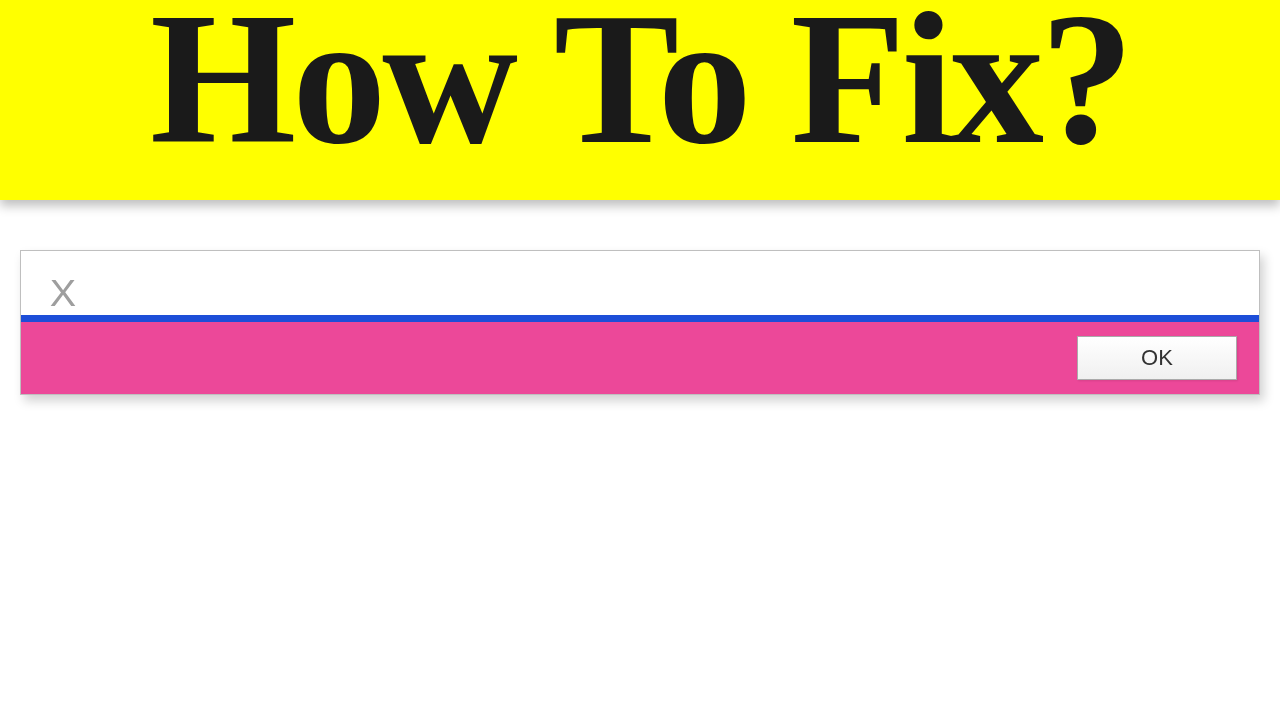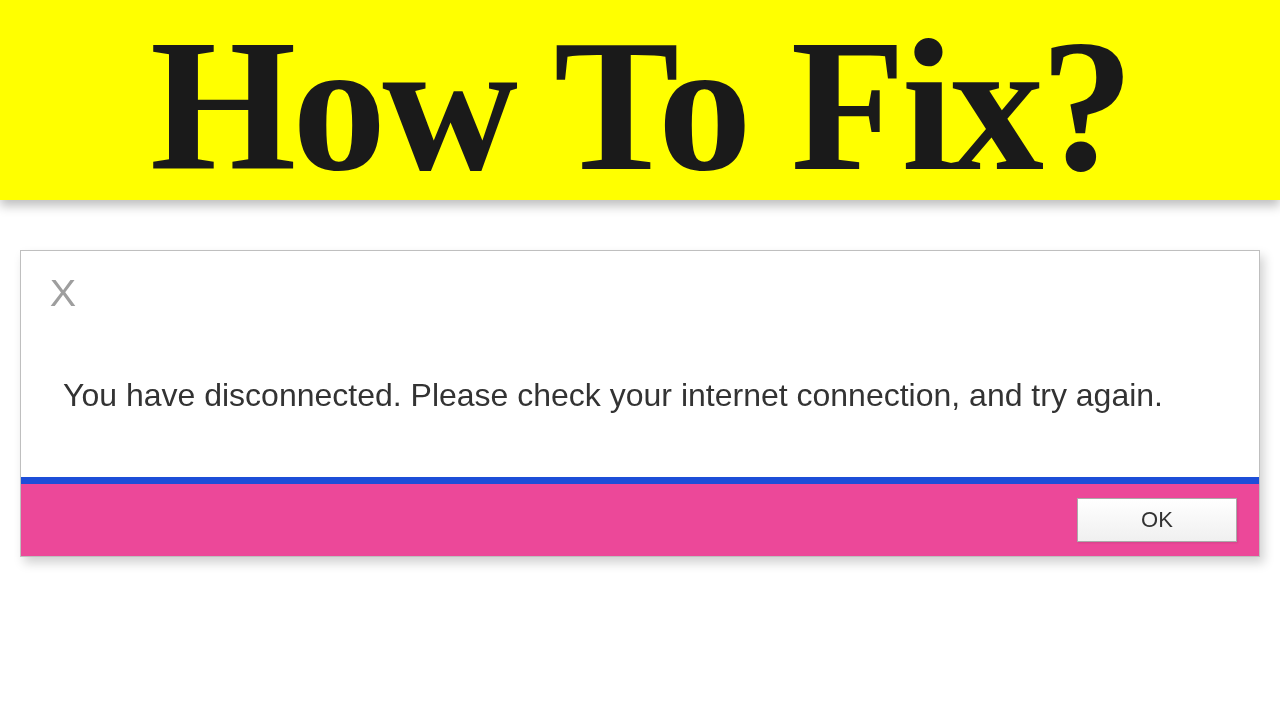--- a/index.html
+++ b/index.html
@@ -8,21 +8,21 @@
       height: 720px;
       background: #ffffff;
       font-family: Arial, sans-serif;
       overflow: hidden;
     }
     .banner {
       width: 100%;
       height: 200px;
       background: #ffff00;
       display: flex;
-      align-items: flex-end;
+      align-items: flex-start;
       justify-content: center;
       box-shadow: 0 6px 10px rgba(0,0,0,0.25);
       position: relative;
     }
     .banner-text {
       font-family: Georgia, 'Times New Roman', serif;
       font-size: 188px;
       font-weight: 900;
       color: #1a1a1a;
       letter-spacing: -4px;
@@ -91,20 +91,17 @@
 
 <div class="banner">
   <div class="banner-text">How To Fix?</div>
 </div>
 
 <div class="dialog-wrap">
   <div class="dialog">
     <div class="dialog-header">
       <div class="close-x">X</div>
     </div>
-    <div class="dialog-body">
-      <div class="dialog-message">You have disconnected. Please check your internet connection, and try again.</div>
-    </div>
     <div class="dialog-footer">
       <button class="ok-button">OK</button>
     </div>
   </div>
 </div>
 
 </body></html>

